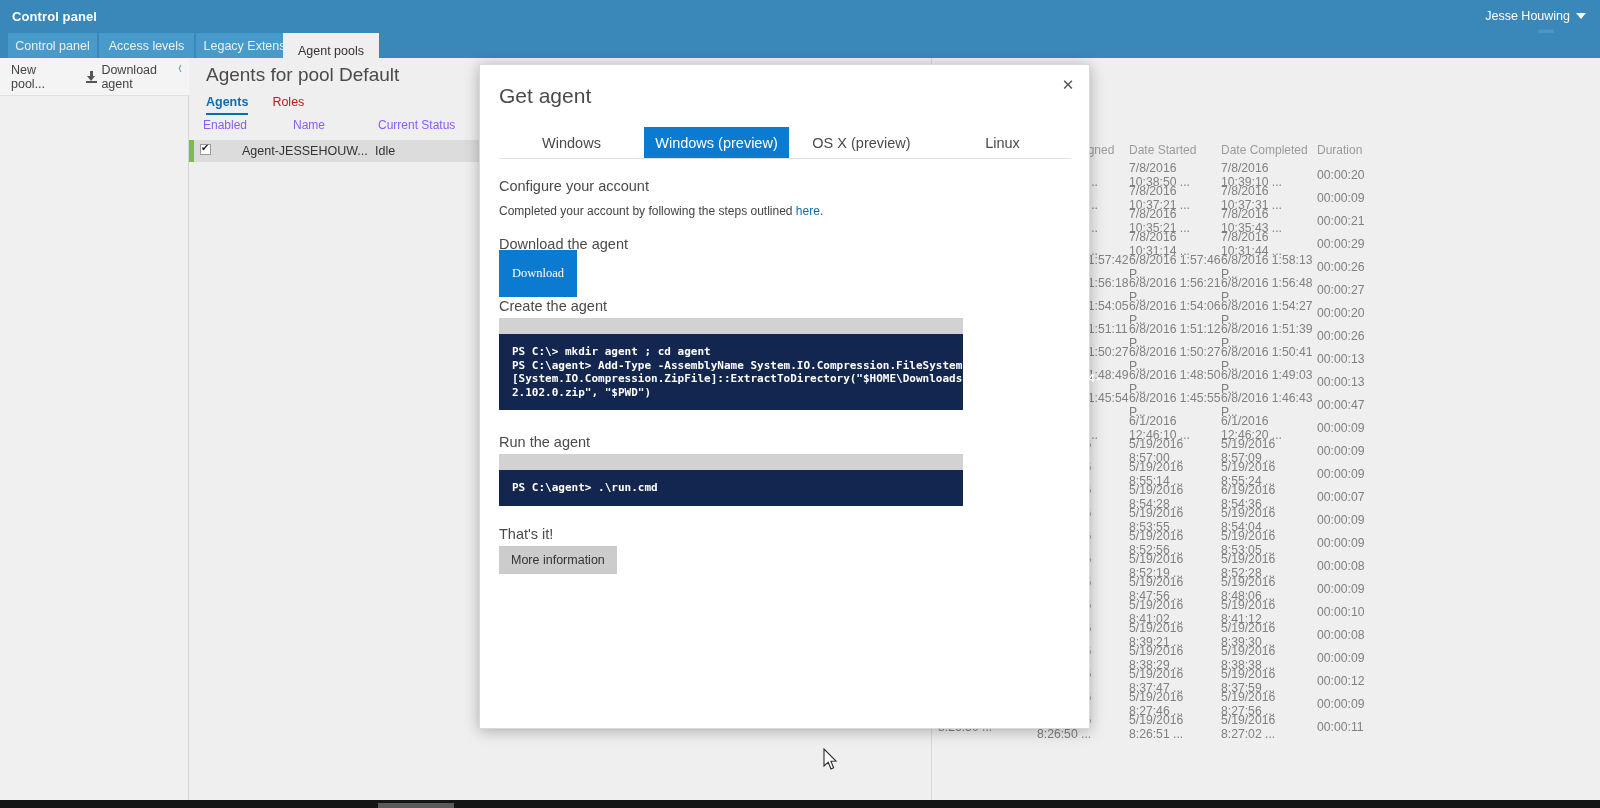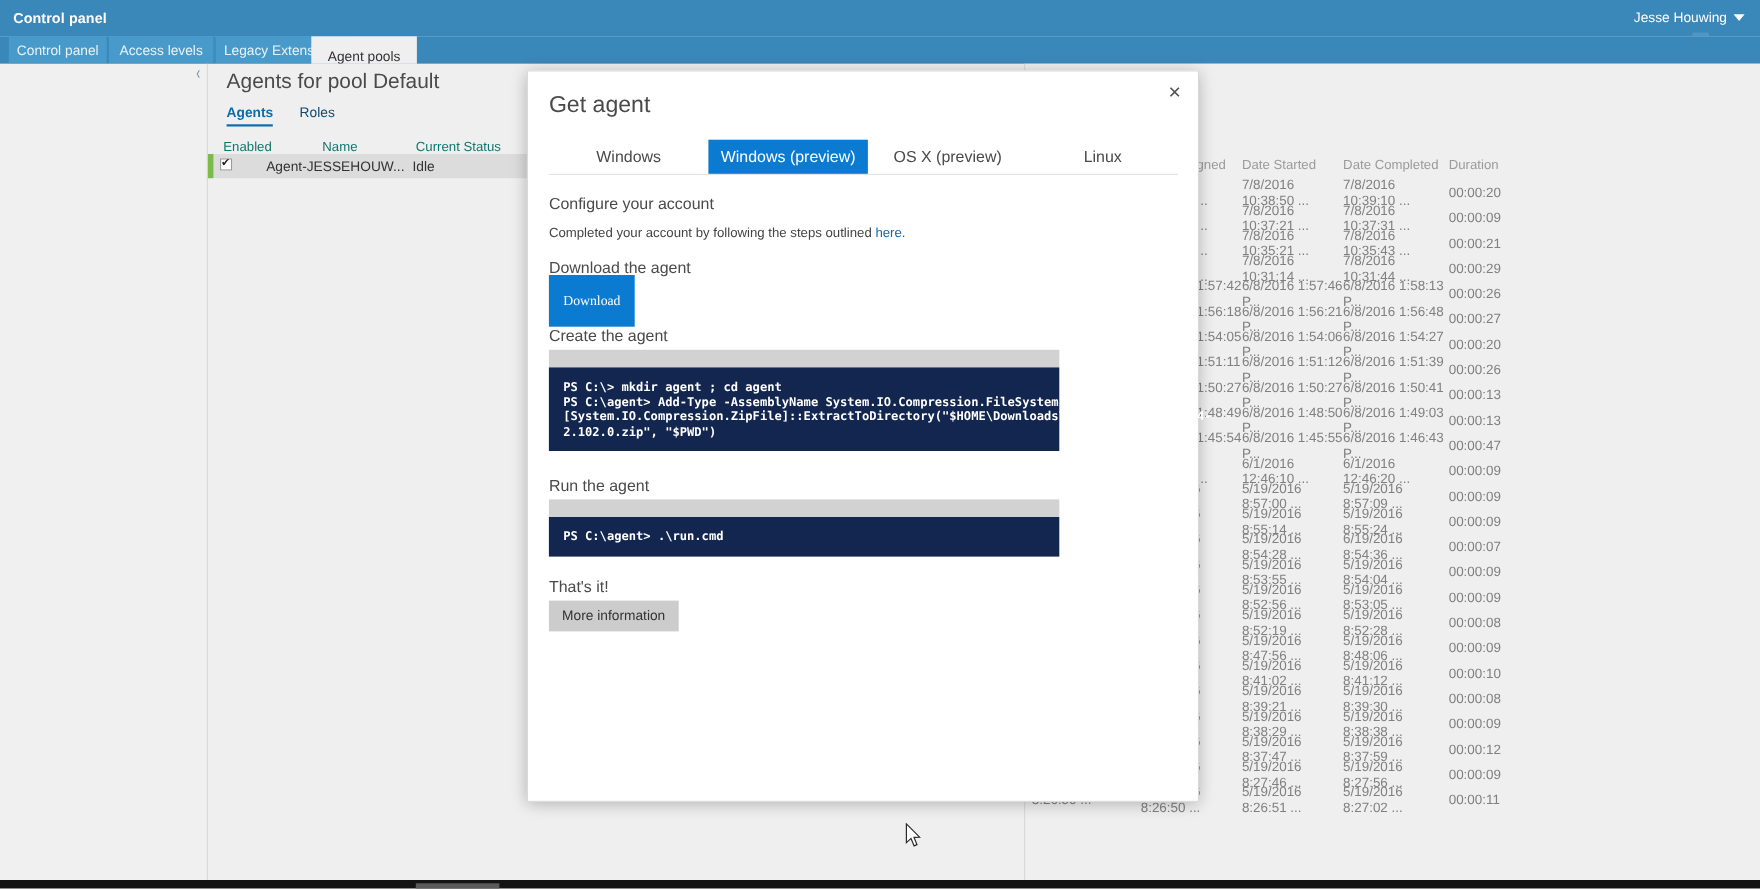--- a/index.html
+++ b/index.html
@@ -132,27 +132,27 @@
   .main-pane {
     position: absolute; left: 189px; top: 58px;
     width: 1411px; height: 742px;
     background: #efefef;
   }
   .page-title {
     position: absolute; left: 17px; top: 6px;
     font-size: 19px; color: #4a4a4a; font-weight: normal;
   }
   .subtabs { position:absolute; left:17px; top:37px; display:flex; gap:24px; }
-  .subtab { font-size:12.5px; color:#0c4a6e; cursor:pointer; padding-bottom:4px;}
+  .subtab { font-size:12.5px; color:#b91c1c; cursor:pointer; padding-bottom:4px;}
   .subtab.active { color:#0b6cb0; font-weight:bold; border-bottom:2px solid #0b6cb0;}
 
   .agent-grid { position:absolute; left:0; top:60px; width:556px; }
   .ag-head {
-    display:flex; height:22px; align-items:flex-end;
-    font-size:12px; color:#0f766e; padding-left:14px;
+    display:flex; height:22px; align-items:flex-start;
+    font-size:12px; color:#8b5cf6; padding-left:14px;
   }
   .ag-head div:nth-child(1){ width:42px;}
   .ag-head div:nth-child(2){ width:133px;padding-left:48px;}
   .ag-row {
     position:relative; display:flex; align-items:center; height:22px;
     background:#dcdcdc; font-size:12.5px; color:#333; padding-left:11px;
   }
   .ag-row .greenbar{ position:absolute; left:0; top:0; width:5px; height:22px; background:#7dba4a;}
   .ag-row .c1{ width:42px; }
   .ag-row .c2{ width:133px; }
@@ -275,20 +275,31 @@
       </div>
       <div class="tab" style="left: 196px; width: 121px;">
         <span>Legacy Extensions</span>
       </div>
       <div class="tab active" style="left: 283px; width: 97px; align-items: flex-end;">
         <span>Agent pools</span>
       </div>
     </div>
 
   <div class="left-pane">
+    <div class="left-toolbar">
+      <div class="lt-item">
+        <span>New pool...</span>
+      </div>
+      <div class="lt-item">
+        <span class="dl-icon">
+            <span class="dl-base"></span>
+          </span>
+        <span>Download agent</span>
+      </div>
+    </div>
     <div class="collapse-chevron">‹</div>
 
   </div>
 
   <div class="main-pane">
     <div class="page-title">Agents for pool Default</div>
 
     <div class="subtabs" id="subtabs">
         <div class="subtab active">Agents</div>
         <div class="subtab">Roles</div>

